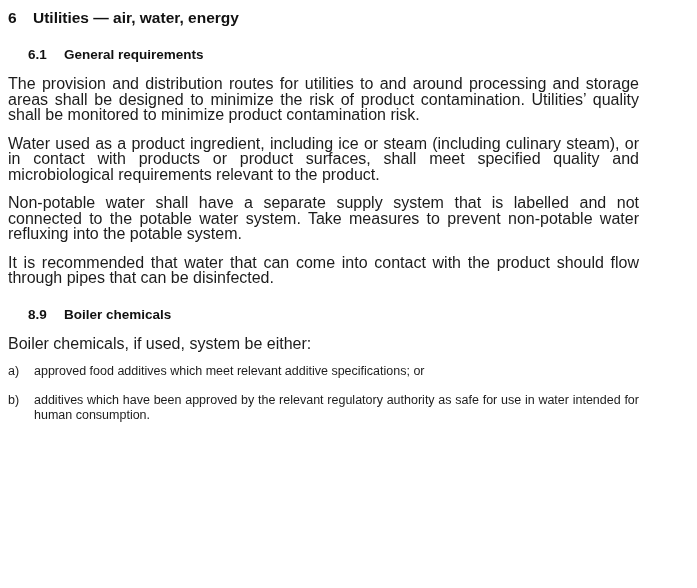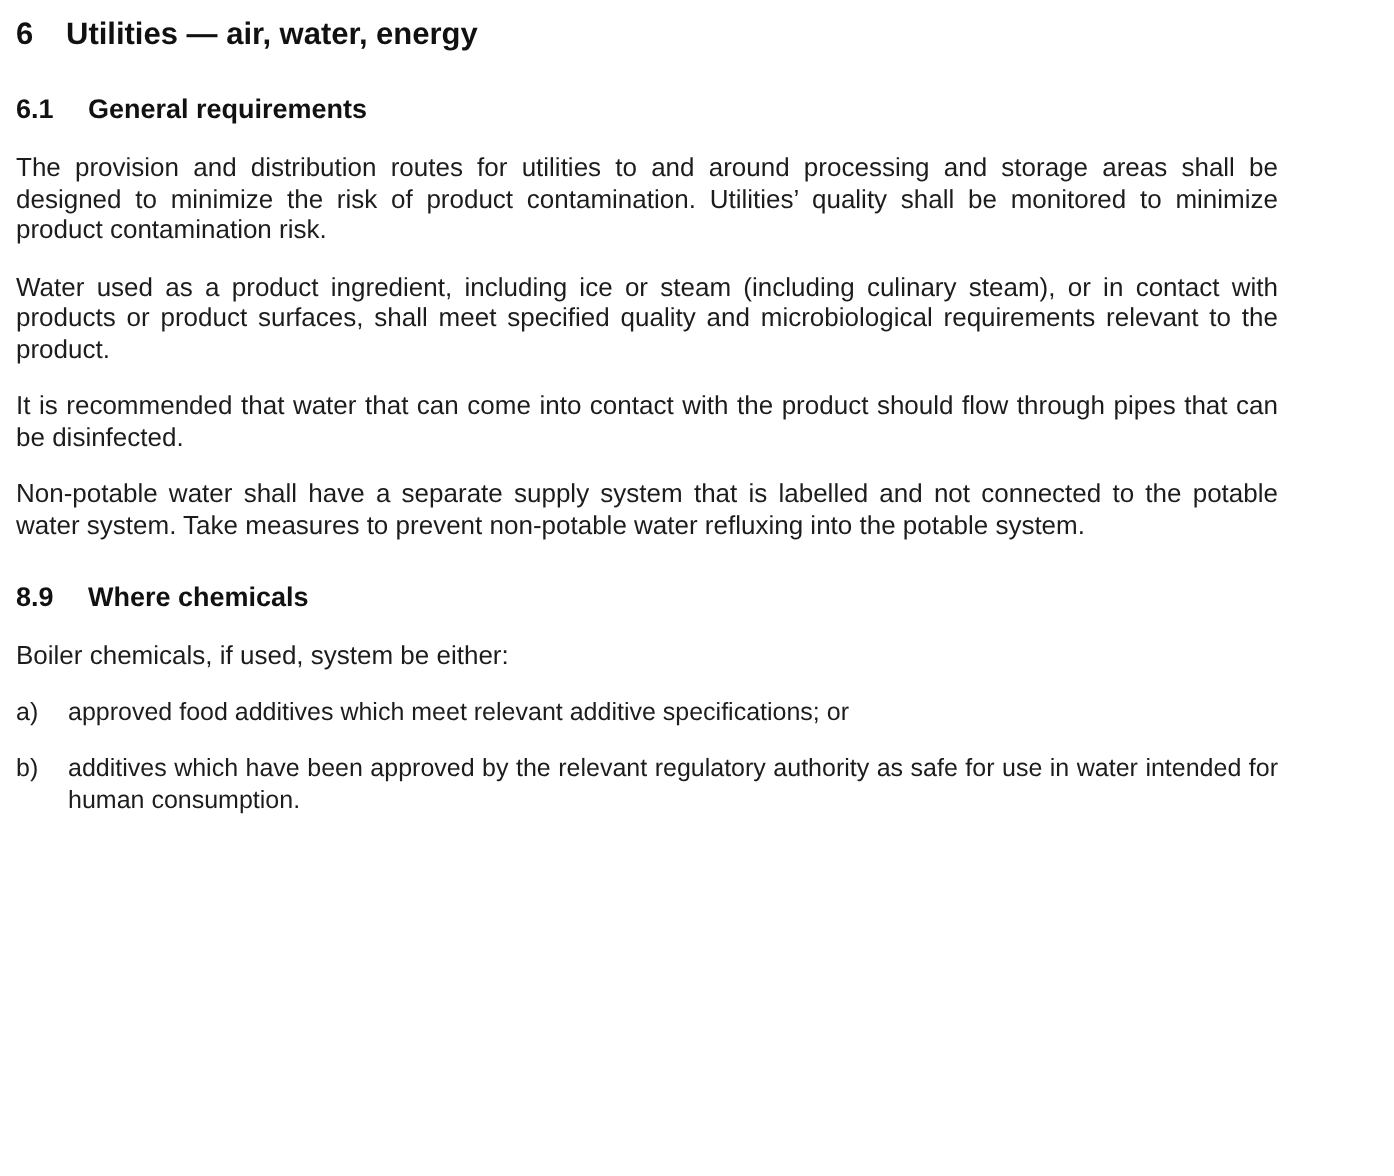--- a/index.html
+++ b/index.html
@@ -39,24 +39,25 @@
     margin: 21px 0 0 0;
     font-size: 13.5px;
     line-height: 16px;
     font-weight: bold;
     color: #111111;
   }
   .h2 .num {
     display: inline-block;
     width: 36px;
     flex-shrink: 0;
+    margin-left: 20px;
   }
   p.body-text {
     margin: 13px 0 0 0;
-    font-size: 13px;
+    font-size: 16px;
     line-height: 15.5px;
     text-align: justify;
   }
   .list-item {
     display: flex;
     margin: 13px 0 0 0;
     font-size: 12.5px;
     line-height: 15.5px;
   }
   .list-item .marker {
@@ -81,26 +82,26 @@
 
   <h2 class="h2">
     <span class="num">6.1</span>
     <span>General requirements</span>
   </h2>
 
   <p class="body-text">The provision and distribution routes for utilities to and around processing and storage areas shall be designed to minimize the risk of product contamination. Utilities’ quality shall be monitored to minimize product contamination risk.</p>
 
 
   <p class="body-text">Water used as a product ingredient, including ice or steam (including culinary steam), or in contact with products or product surfaces, shall meet specified quality and microbiological requirements relevant to the product.</p>
+  <p class="body-text">Non-potable water shall have a separate supply system that is labelled and not connected to the potable water system. Take measures to prevent non-potable water refluxing into the potable system.</p>
   <p class="body-text">It is recommended that water that can come into contact with the product should flow through pipes that can be disinfected.</p>
-  <p class="body-text">Non-potable water shall have a separate supply system that is labelled and not connected to the potable water system. Take measures to prevent non-potable water refluxing into the potable system.</p>
 
   <h2 class="h2">
     <span class="num">8.9</span>
-    <span>Where chemicals</span>
+    <span>Boiler chemicals</span>
   </h2>
 
   <p class="body-text">Boiler chemicals, if used, system be either:</p>
 
   <div class="list-item">
     <span class="marker">a)</span>
     <span class="item-text">approved food additives which meet relevant additive specifications; or</span>
   </div>
 
   <div class="list-item">

